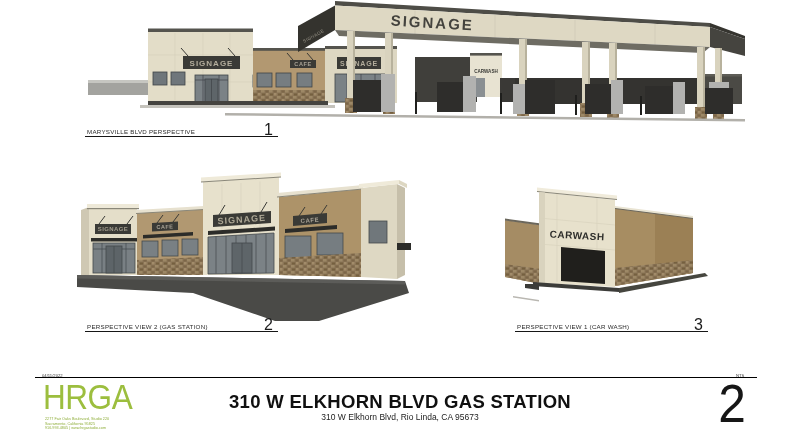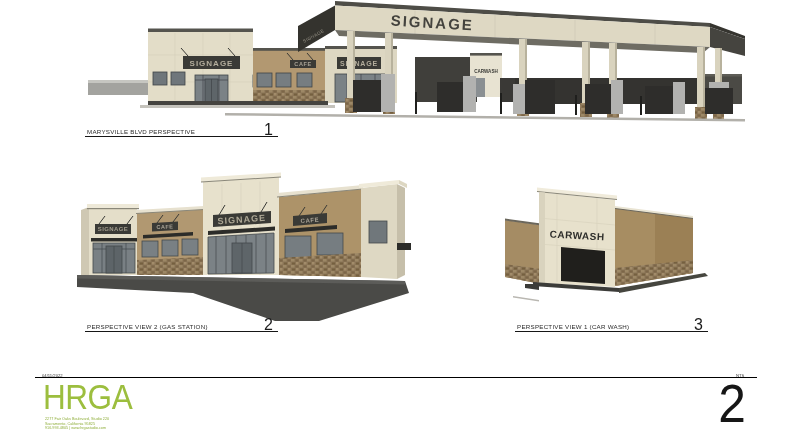--- a/index.html
+++ b/index.html
@@ -291,15 +291,19 @@
   <span class="tiny" style="left:42px;top:367px;">04/11/2022</span>
   <span class="tiny" style="left:736px;top:367px;">NTS</span>
 
   <div class="logo">HRGA</div>
   <div class="addr">
     <div>2277 Fair Oaks Boulevard, Studio 220</div>
     <div>Sacramento, California 95825</div>
     <div>916.993.4805 | www.hrgastudio.com</div>
   </div>
 
+  <div class="titleblock">
+    <div class="t1">310 W ELKHORN BLVD GAS STATION</div>
+    <div class="t2">310 W Elkhorn Blvd, Rio Linda, CA 95673</div>
+  </div>
 
   <div class="sheetnum">2</div>
 </div>
 
 </body></html>

